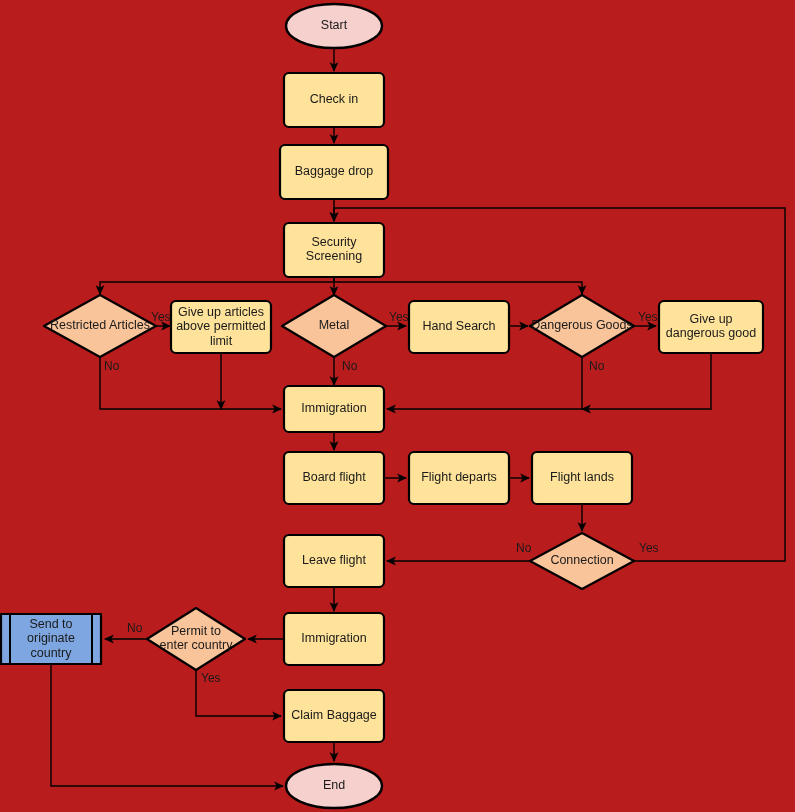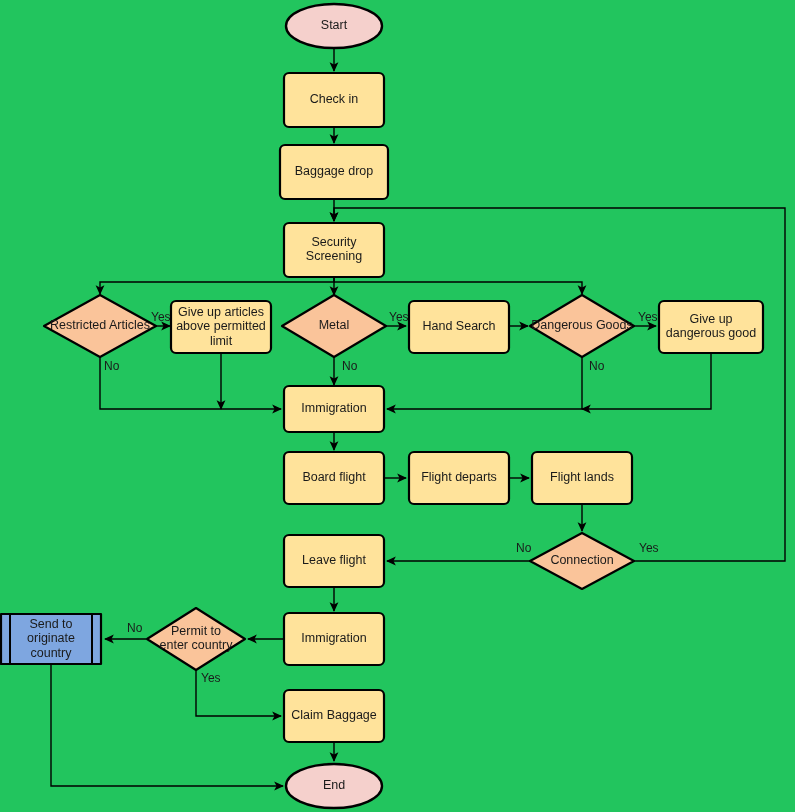--- a/index.html
+++ b/index.html
@@ -4,21 +4,21 @@
 <style>
   html, body {
     margin: 0;
     padding: 0;
     background: #ffffff;
   }
   #canvas-wrap {
     position: relative;
     width: 795px;
     height: 812px;
-    background: #22c55e;
+    background: #b91c1c;
     overflow: hidden;
     font-family: "Liberation Sans", sans-serif;
   }
   svg.flow {
     position: absolute;
     top: 0; left: 0;
     width: 795px;
     height: 812px;
   }
   .edge {

